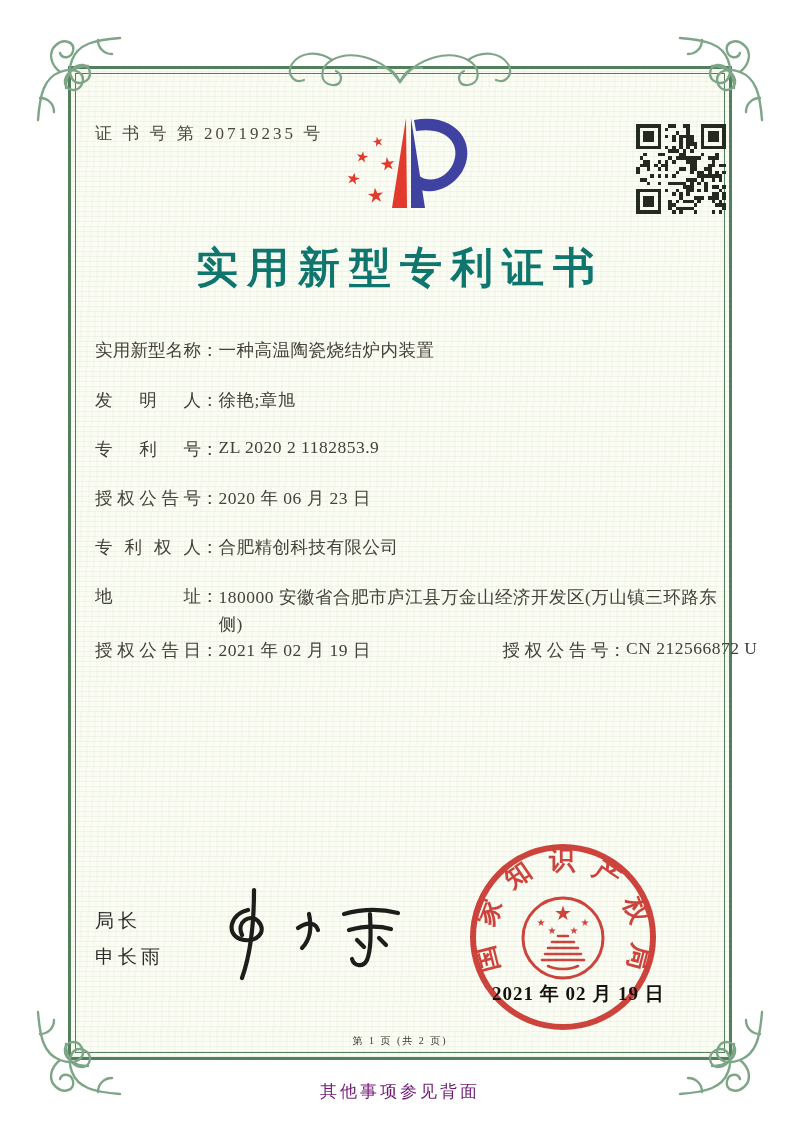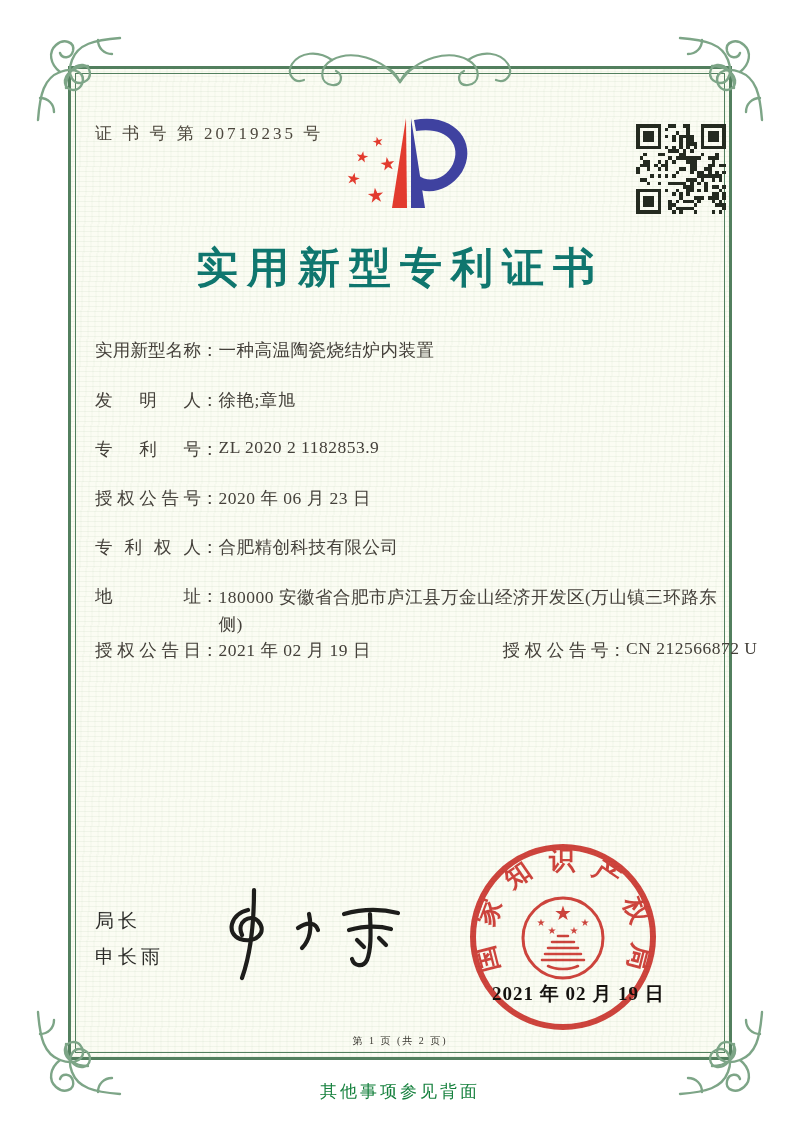--- a/index.html
+++ b/index.html
@@ -45,21 +45,21 @@
                   font-family:"Liberation Sans","DejaVu Sans",sans-serif; }
   .signer-name  { position:absolute; left:95px; top:944px; font-size:19px; letter-spacing:4px; color:#2b2b28;
                   font-family:"Liberation Sans","DejaVu Sans",sans-serif; }
   .signature { position:absolute; left:212px; top:882px; width:215px; height:105px; }
 
   .seal { position:absolute; left:462px; top:836px; width:202px; height:202px; opacity:0.92; mix-blend-mode:multiply; }
   .seal-date { position:absolute; left:492px; top:981px; font-size:19px; font-weight:bold;
                letter-spacing:1px; color:#14110e; z-index:5; }
 
   .page-info { position:absolute; left:0; top:1034px; width:100%; text-align:center; font-size:10px; letter-spacing:2px; color:#3c3a33; }
-  .back-note { position:absolute; left:0; top:1080px; width:100%; text-align:center; font-size:17px; letter-spacing:3px; color:#15803d; }
+  .back-note { position:absolute; left:0; top:1080px; width:100%; text-align:center; font-size:17px; letter-spacing:3px; color:#701a75; }
 </style>
 </head>
 <body>
 
 <div class="page">
 
   <div class="frame-bg"></div>
   <div class="border-outer"></div>
   <div class="border-inner"></div>
 

